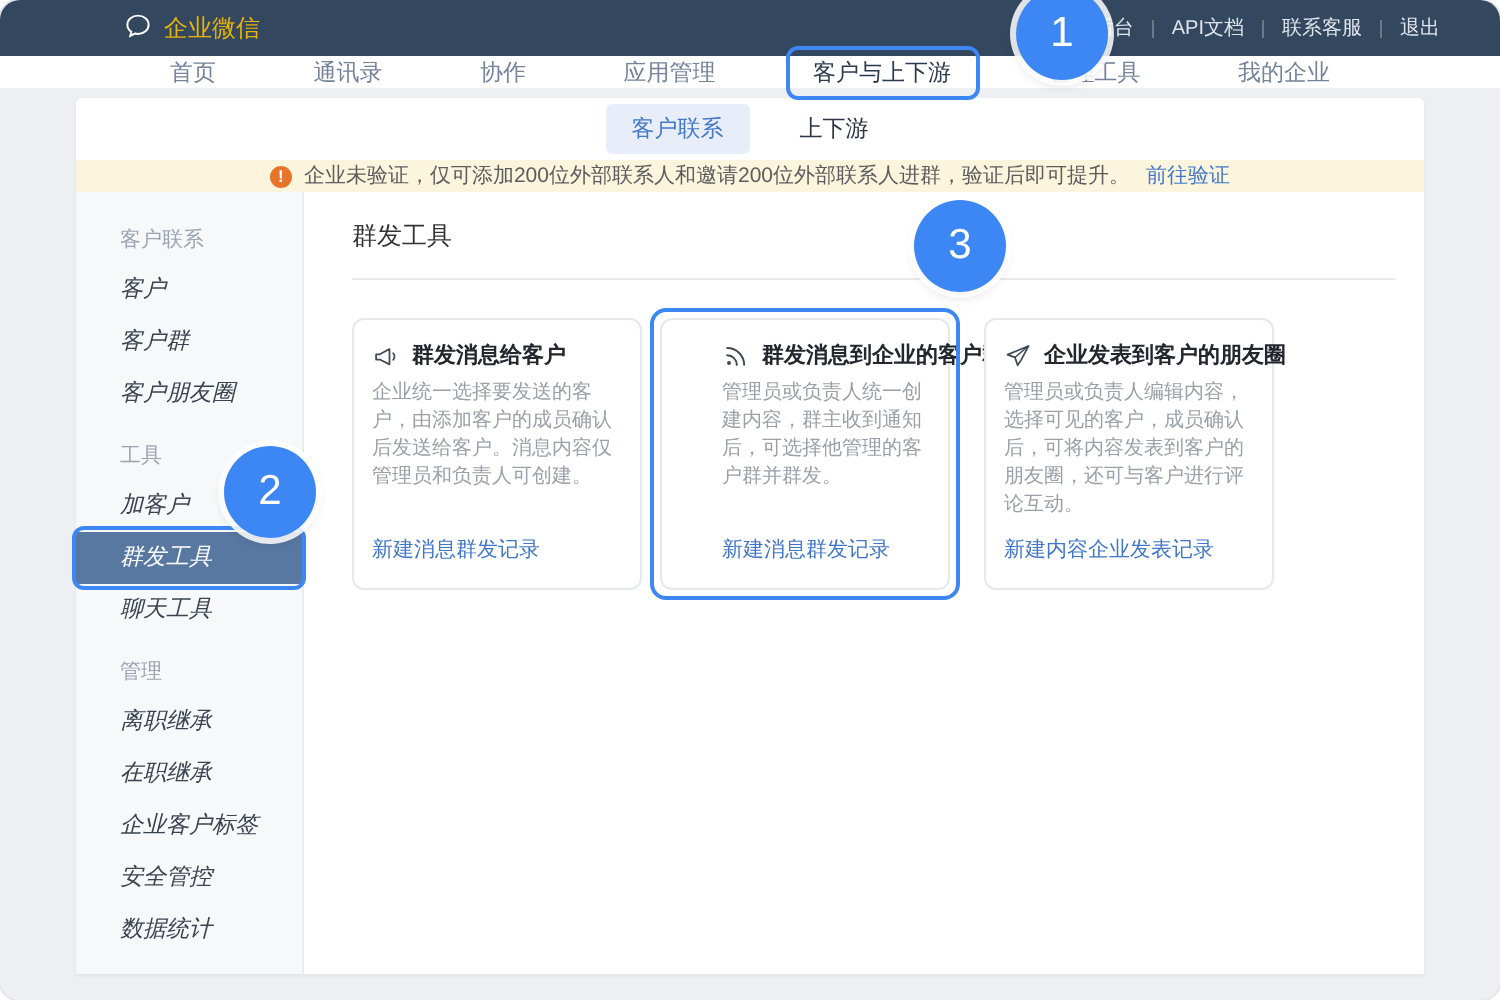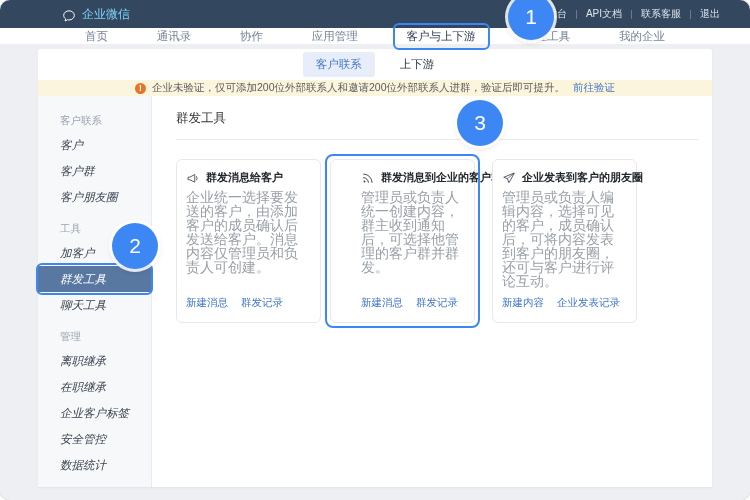--- a/index.html
+++ b/index.html
@@ -2,21 +2,21 @@
 <html><head>
 <meta charset="utf-8">
 <style>
   html,body{margin:0;padding:0;background:#fff;font-family:"Liberation Sans","DejaVu Sans",sans-serif;}
   .screen{position:relative;width:750px;height:500px;border-radius:10px;overflow:hidden;
           background:#edeff2;box-shadow:0 0 0 1px #e4e6e9;}
 
   
   .topbar{height:28px;background:#33475f;display:flex;align-items:center;
           justify-content:space-between;padding:0 30px 0 62px;}
-  .logo{display:flex;align-items:flex-end;gap:6px;color:#7dd3fc;font-size:12px;cursor:pointer;}
+  .logo{display:flex;align-items:flex-start;gap:6px;color:#eab308;font-size:12px;cursor:pointer;}
   .logo svg{width:14px;height:14px;display:block;}
   .topbar-links{display:flex;align-items:center;gap:9px;font-size:10px;color:#dde4ec;}
   .topbar-links a{color:#dde4ec;text-decoration:none;cursor:pointer;}
   .tsep{width:1px;height:9px;background:rgba(255,255,255,.28);}
 
   
   .mainnav{height:16px;background:#fff;display:flex;align-items:center;
            justify-content:space-between;padding:0 78px;}
   .nav-item{font-size:11.5px;color:#74829b;cursor:pointer;position:relative;padding:3px 7px;white-space:nowrap;}
   .nav-item.selected{color:#2b3950;}
@@ -55,22 +55,22 @@
   .main-title{font-size:12.5px;color:#333;font-weight:normal;margin:0 0 12px;}
   .divider{height:1px;background:#eaeaea;margin-bottom:19px;}
   .cards{display:flex;align-items:stretch;}
   .card{width:145px;border:1px solid #e6e8eb;border-radius:6px;padding:10px 9px;box-sizing:border-box;
         display:flex;flex-direction:column;position:relative;background:#fff;min-height:93px;}
   .card-1{margin-right:9px;} .card-2{margin-right:17px;padding-left:30px;}
   .card.highlighted .ann-box{inset:-6px;border-radius:8px;}
   .card-head{display:flex;align-items:center;gap:6px;margin-bottom:5px;}
   .card-head svg{width:14px;height:14px;flex:0 0 auto;display:block;}
   .card-title{font-size:11px;color:#22272e;font-weight:bold;white-space:nowrap;}
-  .card-desc{font-size:14px;color:#9aa0a8;line-height:14px;margin-bottom:8px;}
-  .card-links{margin-top:auto;display:flex;gap:13px;font-size:10.5px;padding-bottom:2px;}
+  .card-desc{font-size:10px;color:#9aa0a8;line-height:14px;margin-bottom:8px;}
+  .card-links{margin-top:auto;display:flex;font-size:10.5px;padding-bottom:2px;}
   .card-links a{color:#4076c8;text-decoration:none;cursor:pointer;white-space:nowrap;}
 
   
   .badge{position:absolute;width:46px;height:46px;border-radius:50%;background:#3d87f5;color:#fff;
          display:flex;align-items:center;justify-content:center;font-size:21px;z-index:10;
          box-shadow:0 0 0 3px rgba(255,255,255,.85),0 2px 6px rgba(0,0,0,.18);}
   #badge1{left:508px;top:-6px;}
   #badge2{left:112px;top:223px;}
   #badge3{left:457px;top:100px;}
 </style>

